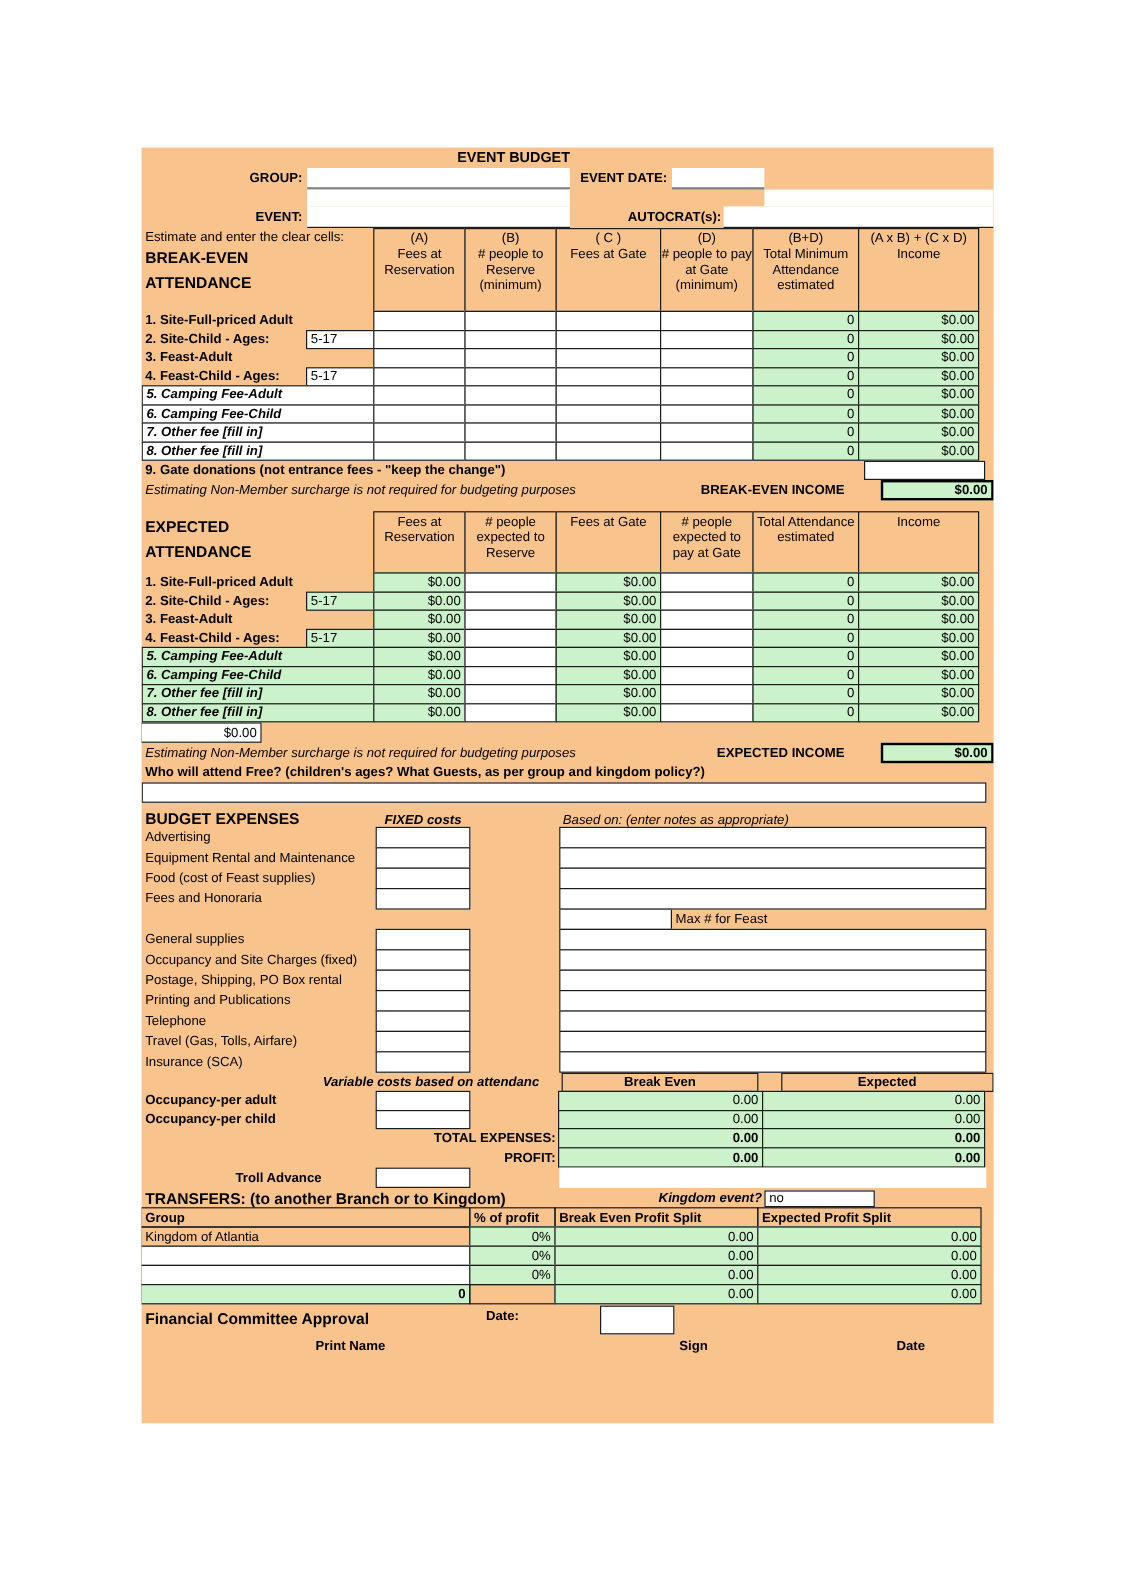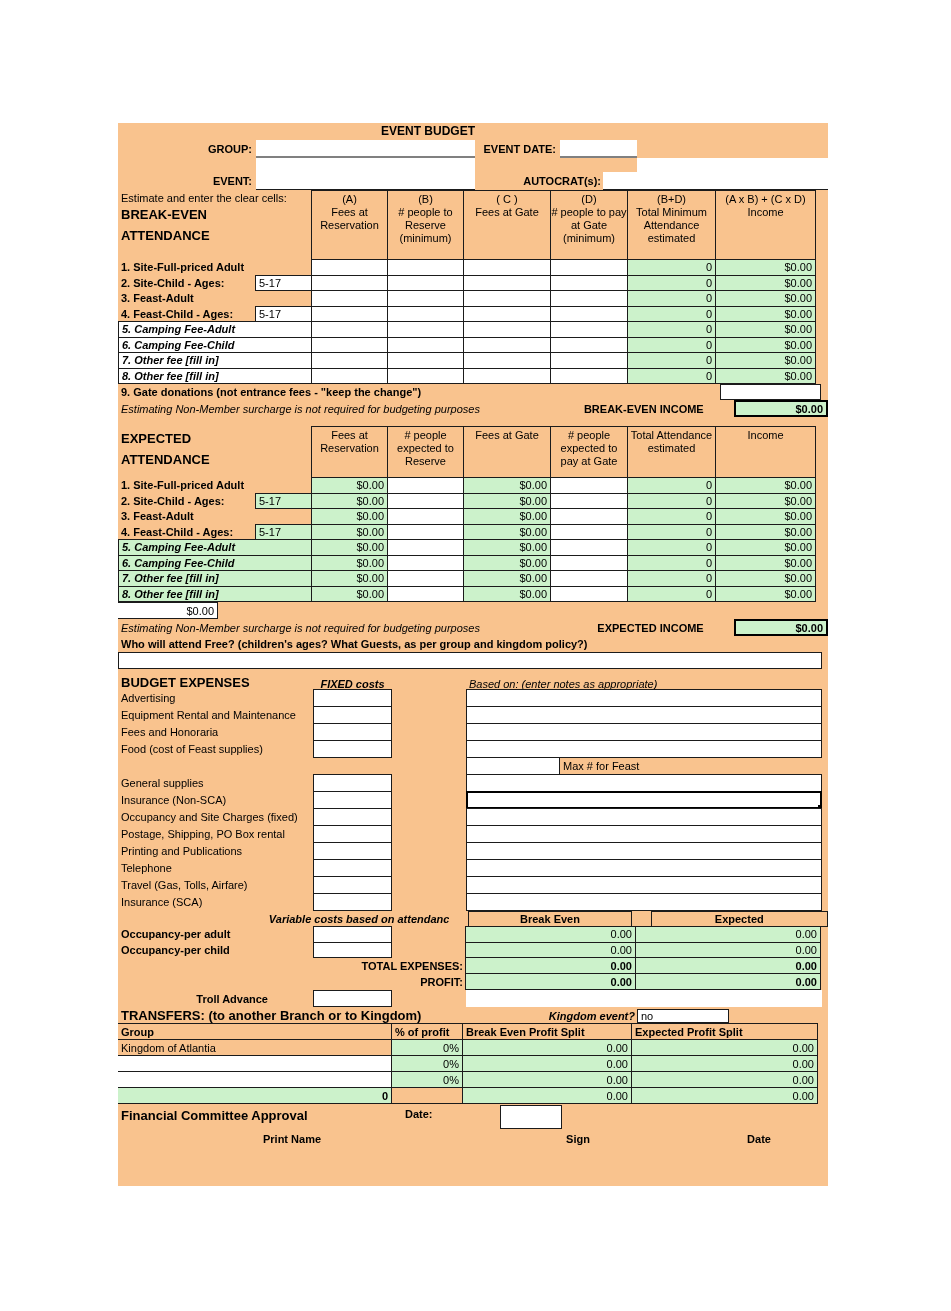--- a/index.html
+++ b/index.html
@@ -389,47 +389,41 @@
         <div class="xgap"></div>
         <div class="notesbox"></div>
       </div>
       <div class="xrow">
         <div class="xlbl">Equipment Rental and Maintenance</div>
         <div class="fixedbox"></div>
         <div class="xgap"></div>
         <div class="notesbox"></div>
       </div>
       <div class="xrow">
+        <div class="xlbl">Food (cost of Feast supplies)</div>
+        <div class="fixedbox"></div>
+        <div class="xgap"></div>
+        <div class="notesbox"></div>
+      </div>
+      <div class="xrow">
         <div class="xlbl">Fees and Honoraria</div>
-        <div class="fixedbox"></div>
-        <div class="xgap"></div>
-        <div class="notesbox"></div>
-      </div>
-      <div class="xrow">
-        <div class="xlbl">Food (cost of Feast supplies)</div>
         <div class="fixedbox"></div>
         <div class="xgap"></div>
         <div class="notesbox"></div>
       </div>
       <div class="xrow">
         <div style="width: 348px;"></div>
         <div class="fixedbox" style="width: 94px;"></div>
         <div class="cell" style="width: 180px;">Max # for Feast</div>
       </div>
       <div class="xrow">
         <div class="xlbl">General supplies</div>
         <div class="fixedbox"></div>
         <div class="xgap"></div>
         <div class="notesbox"></div>
-      </div>
-      <div class="xrow">
-        <div class="xlbl">Insurance (Non-SCA)</div>
-        <div class="fixedbox"></div>
-        <div class="xgap"></div>
-        <div class="notesbox active-cell"></div>
       </div>
       <div class="xrow">
         <div class="xlbl">Occupancy and Site Charges (fixed)</div>
         <div class="fixedbox"></div>
         <div class="xgap"></div>
         <div class="notesbox"></div>
       </div>
       <div class="xrow">
         <div class="xlbl">Postage, Shipping, PO Box rental</div>
         <div class="fixedbox"></div>

